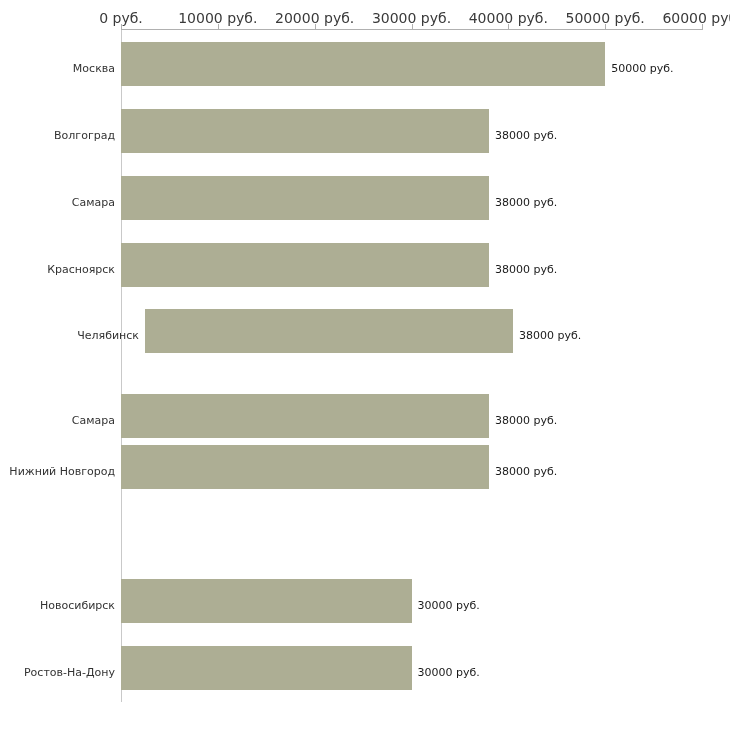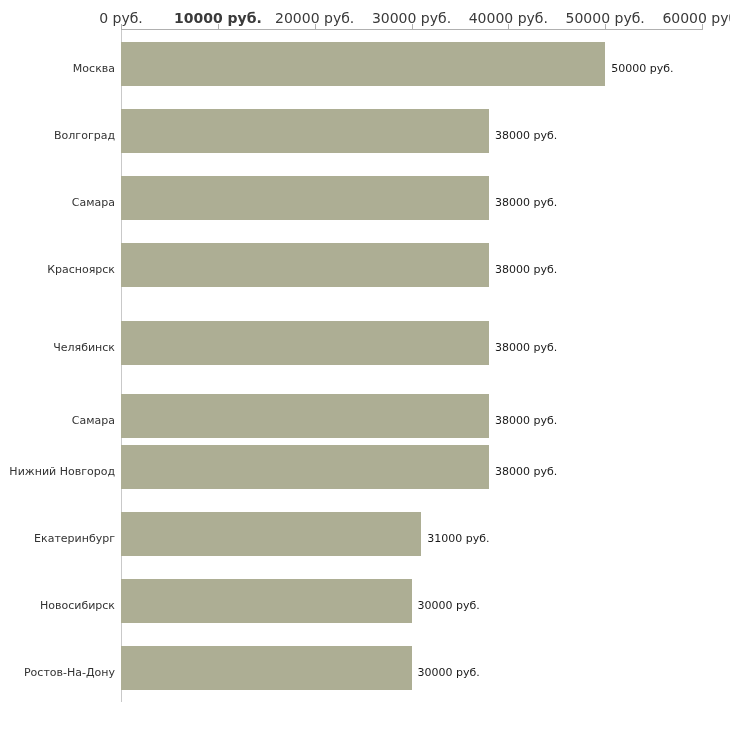--- a/index.html
+++ b/index.html
@@ -108,55 +108,50 @@
       <div class="row" style="top: 146px;">
         <div class="bar" style="width: 367.967px; background: rgb(173, 174, 148);"></div>
         <div class="cat-label">Самара</div>
         <div class="val-label" style="left: 367.967px;">38000 руб.</div>
       </div>
       <div class="row" style="top: 213.2px;">
         <div class="bar" style="width: 367.967px; background: rgb(173, 174, 148);"></div>
         <div class="cat-label">Красноярск</div>
         <div class="val-label" style="left: 367.967px;">38000 руб.</div>
       </div>
-      <div class="row" style="top: 291px;">
+      <div class="row" style="top: 279px; margin-left: 24px;">
         <div class="bar" style="width: 367.967px; background: rgb(173, 174, 148);"></div>
         <div class="cat-label">Челябинск</div>
         <div class="val-label" style="left: 367.967px;">38000 руб.</div>
       </div>
       <div class="row" style="top: 364px;">
         <div class="bar" style="width: 367.967px; background: rgb(173, 174, 148);"></div>
         <div class="cat-label">Самара</div>
         <div class="val-label" style="left: 367.967px;">38000 руб.</div>
       </div>
       <div class="row" style="top: 414.8px;">
         <div class="bar" style="width: 367.967px; background: rgb(173, 174, 148);"></div>
         <div class="cat-label">Нижний Новгород</div>
         <div class="val-label" style="left: 367.967px;">38000 руб.</div>
-      </div>
-      <div class="row" style="top: 482px;">
-        <div class="bar" style="width: 300.183px; background: rgb(173, 174, 148);"></div>
-        <div class="cat-label">Екатеринбург</div>
-        <div class="val-label" style="left: 300.183px;">31000 руб.</div>
       </div>
       <div class="row" style="top: 549.2px;">
         <div class="bar" style="width: 290.5px; background: rgb(173, 174, 148);"></div>
         <div class="cat-label">Новосибирск</div>
         <div class="val-label" style="left: 290.5px;">30000 руб.</div>
       </div>
       <div class="row" style="top: 616.4px;">
         <div class="bar" style="width: 290.5px; background: rgb(173, 174, 148);"></div>
         <div class="cat-label">Ростов-На-Дону</div>
         <div class="val-label" style="left: 290.5px;">30000 руб.</div>
       </div>
     </div>
   <div id="ticks">
       <div class="tick-label" style="left: 121px;">0 руб.</div>
       <div class="tick-mark" style="left: 121px;"></div>
-      <div class="tick-label" style="left: 217.833px; font-weight: bold;">10000 руб.</div>
+      <div class="tick-label" style="left: 217.833px;">10000 руб.</div>
       <div class="tick-mark" style="left: 217.833px;"></div>
       <div class="tick-label" style="left: 314.667px;">20000 руб.</div>
       <div class="tick-mark" style="left: 314.667px;"></div>
       <div class="tick-label" style="left: 411.5px;">30000 руб.</div>
       <div class="tick-mark" style="left: 411.5px;"></div>
       <div class="tick-label" style="left: 508.333px;">40000 руб.</div>
       <div class="tick-mark" style="left: 508.333px;"></div>
       <div class="tick-label" style="left: 605.167px;">50000 руб.</div>
       <div class="tick-mark" style="left: 605.167px;"></div>
       <div class="tick-label" style="left: 702px;">60000 руб.</div>

